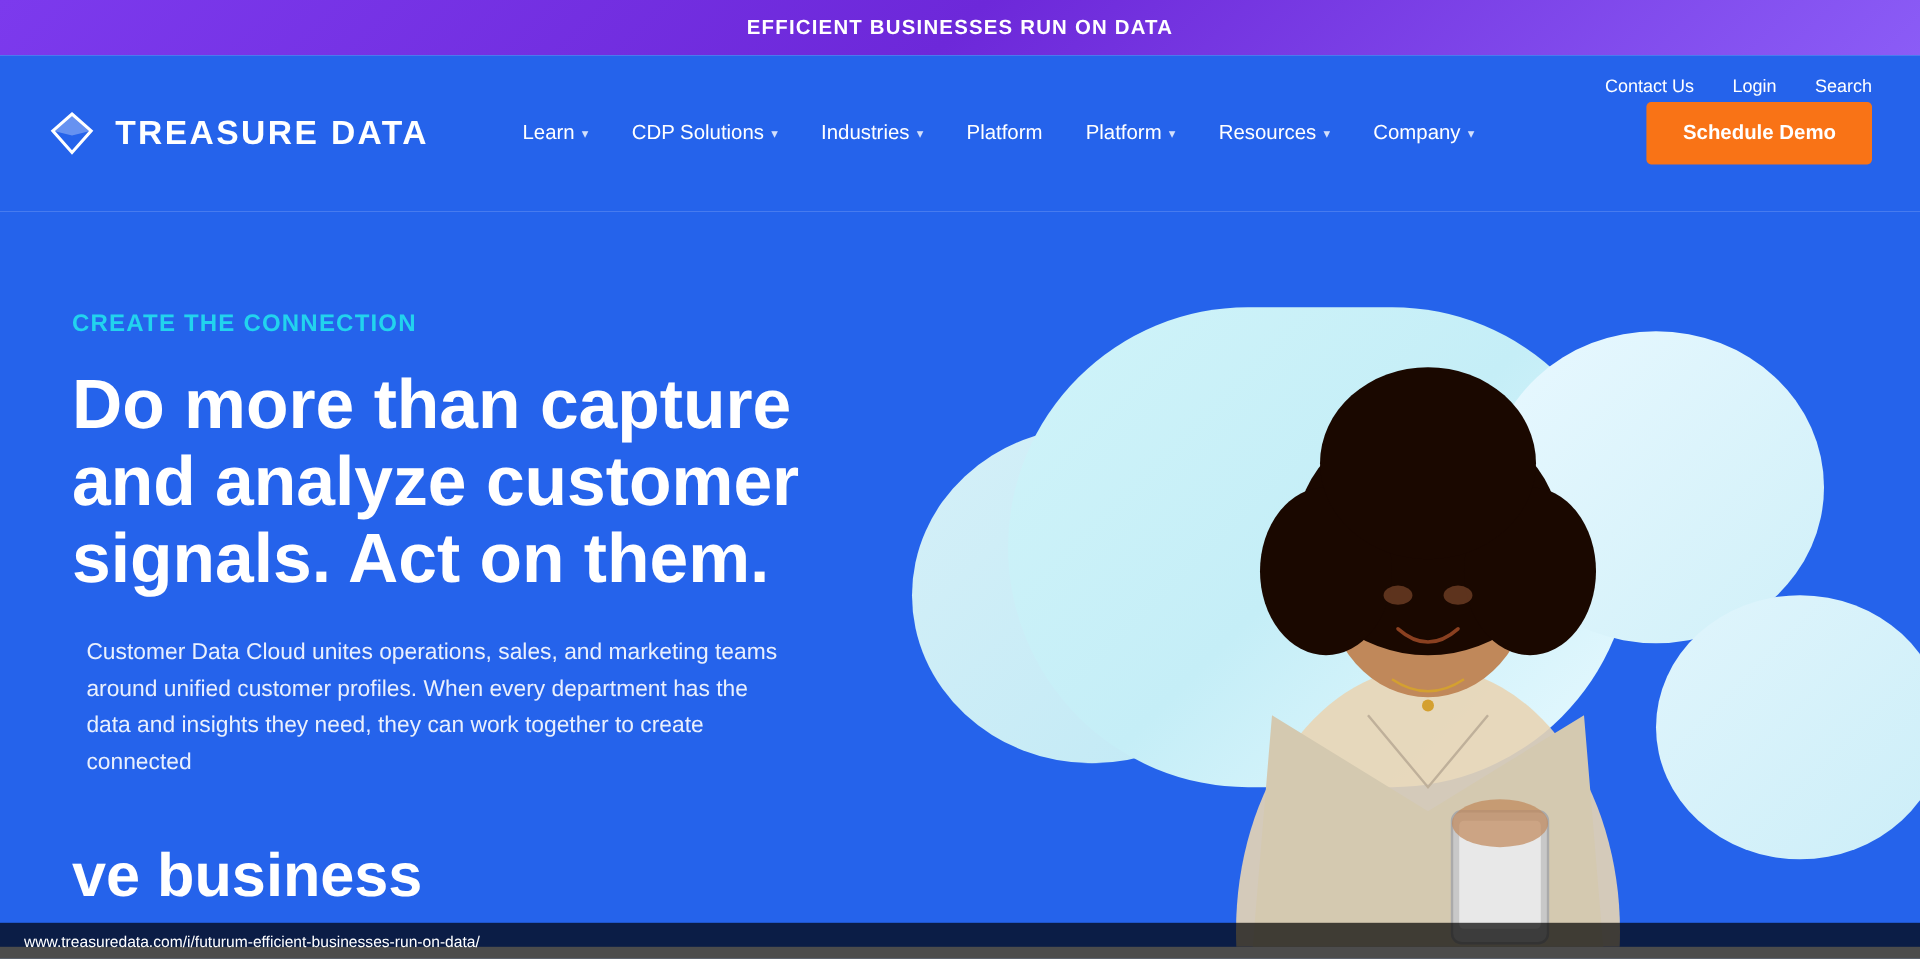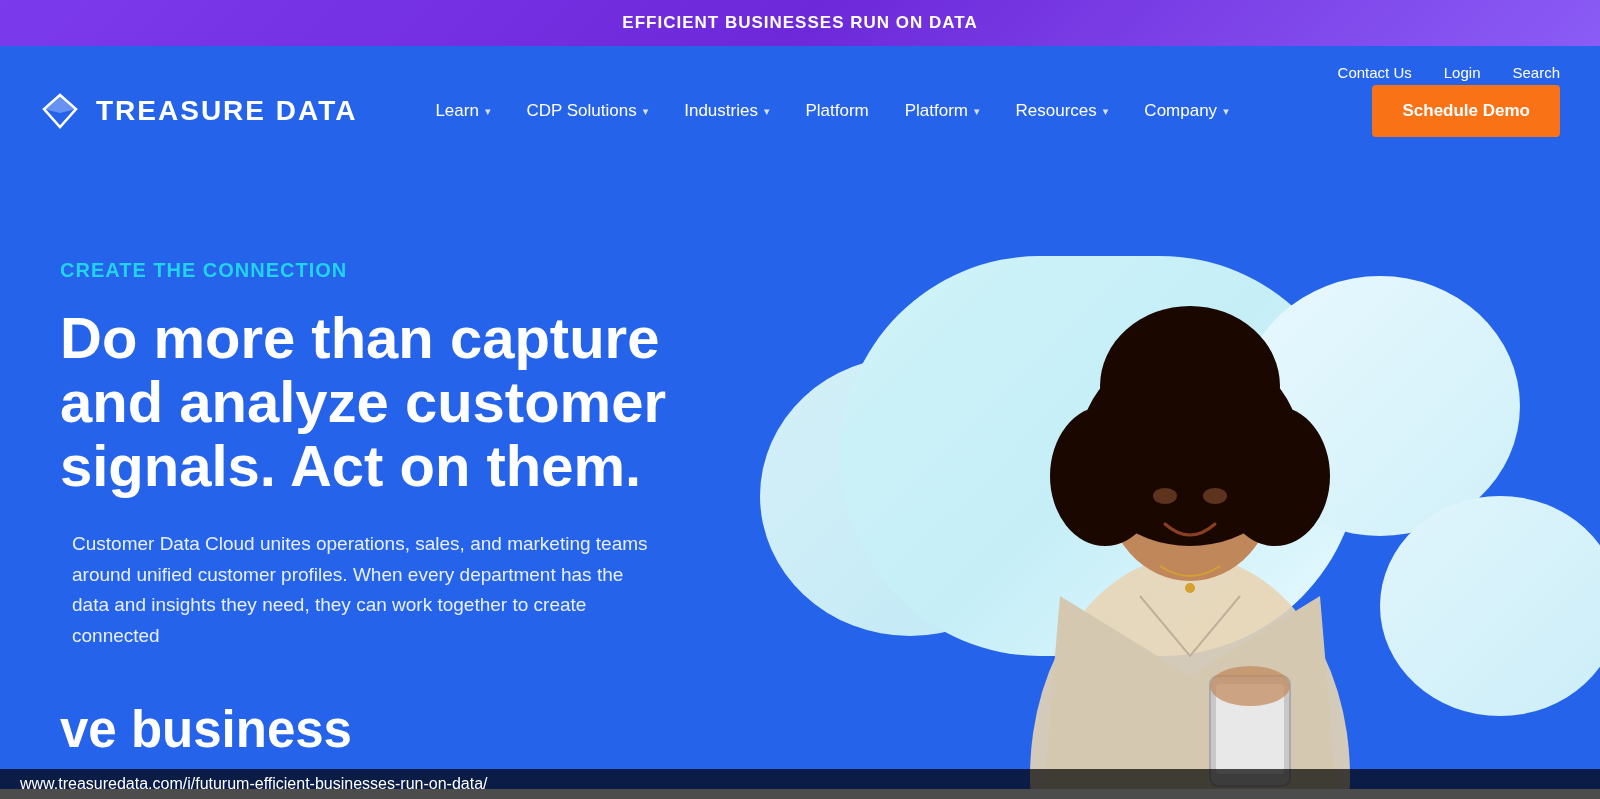--- a/index.html
+++ b/index.html
@@ -206,21 +206,21 @@
       right: 0;
       height: 30px;
       background: rgba(0,0,0,0.7);
       display: flex;
       align-items: center;
       padding: 0 20px;
       z-index: 10;
     }
     .status-url {
       color: white;
-      font-size: 16px;
+      font-size: 13px;
     }
 
     
     .bottom-text {
       position: absolute;
       bottom: 30px;
       left: 60px;
       color: white;
       font-size: 51px;
       font-weight: 800;

